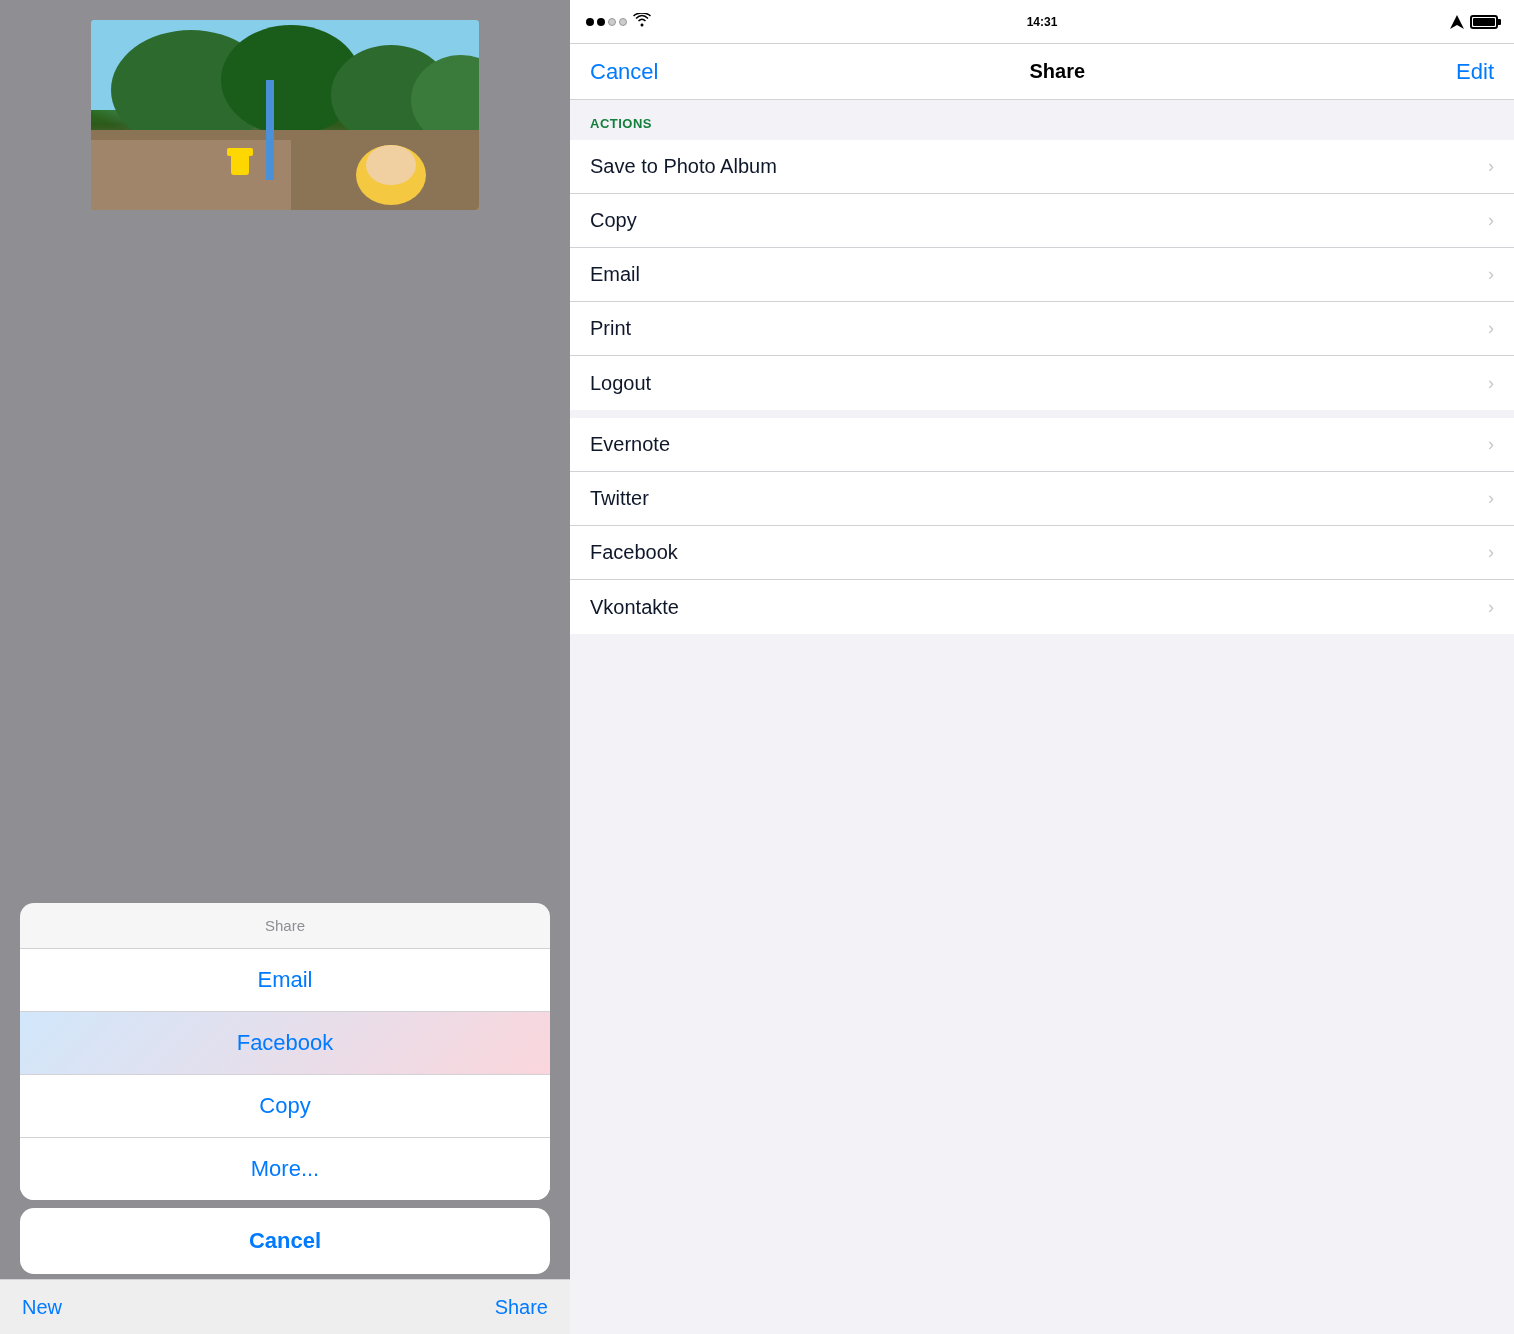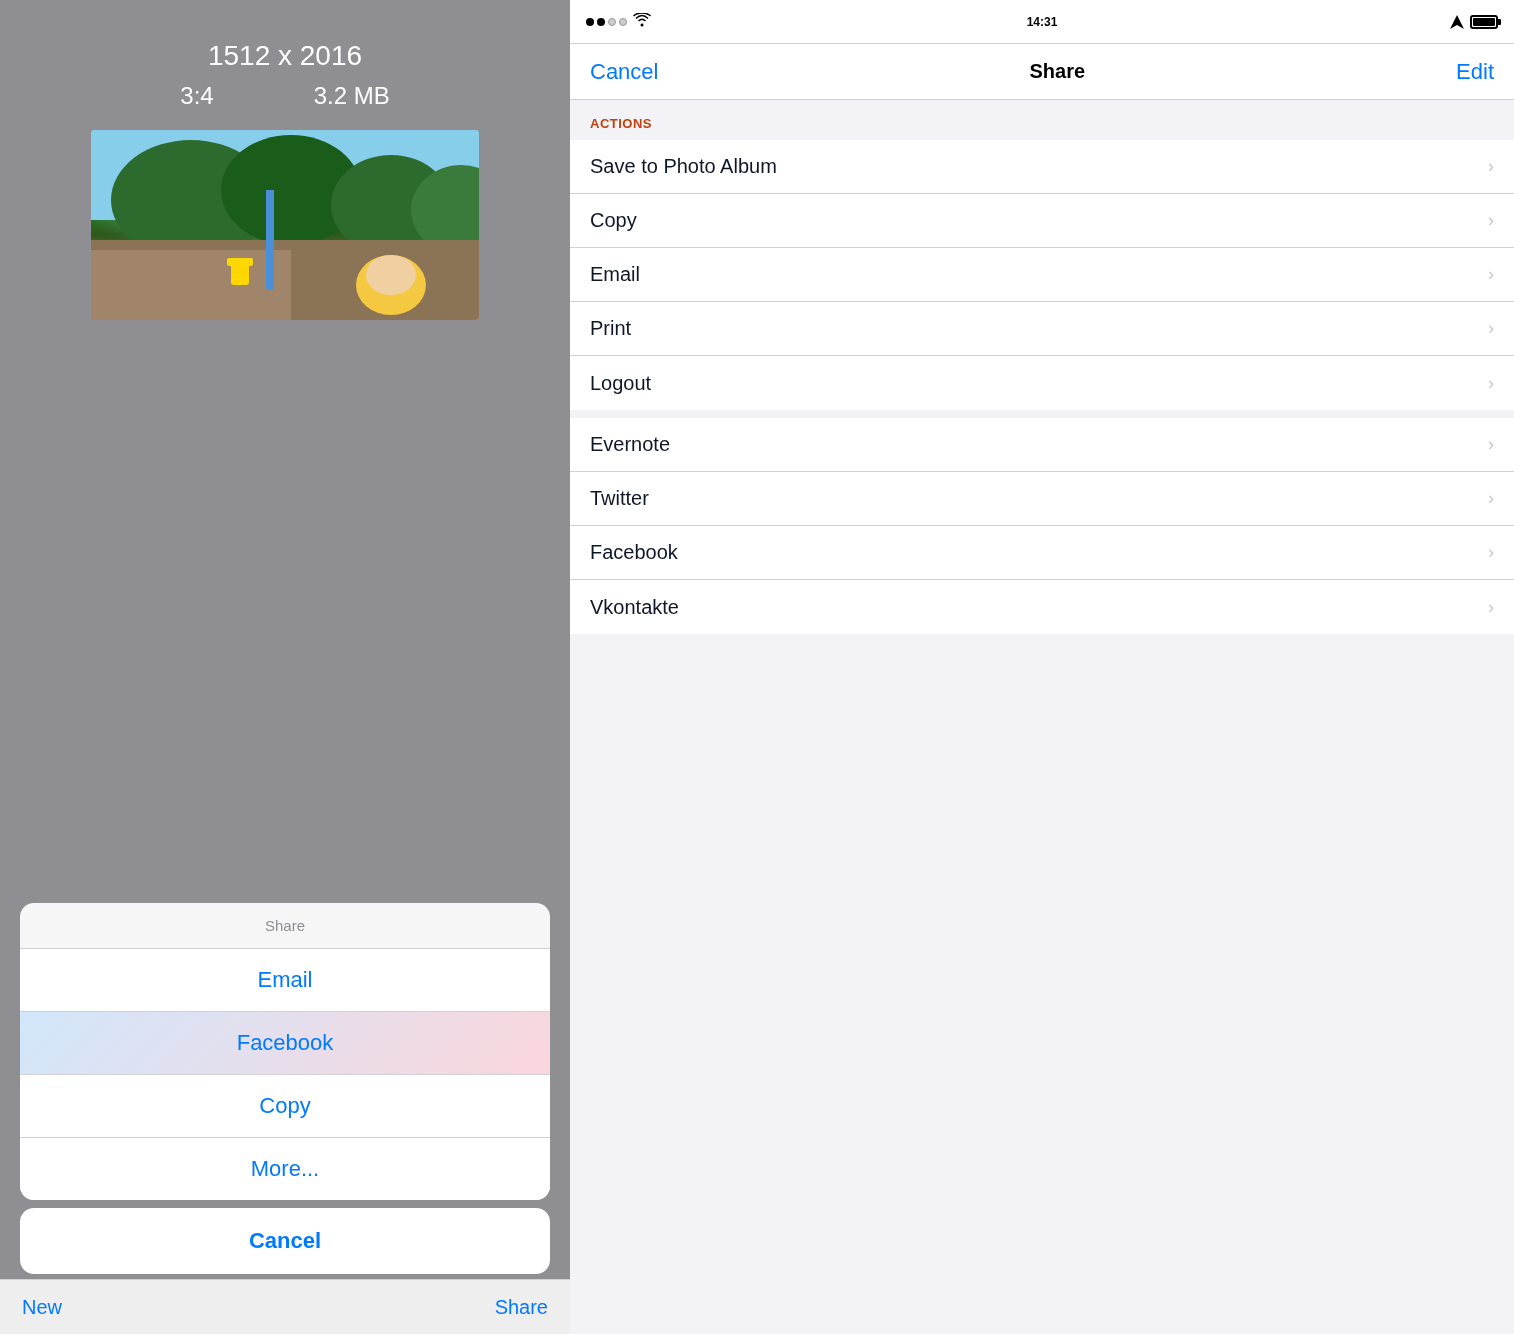--- a/index.html
+++ b/index.html
@@ -254,21 +254,21 @@
 
     
     .section-header {
       padding: 14px 20px 8px;
       background: #f2f2f7;
     }
 
     .section-header-text {
       font-size: 13px;
       font-weight: 600;
-      color: #c2410c;
+      color: #15803d;
       letter-spacing: 0.5px;
       text-transform: uppercase;
     }
 
     
     .list-section {
       background: white;
     }
 
     .list-item {
@@ -300,27 +300,20 @@
     .section-gap {
       height: 8px;
       background: #f2f2f7;
     }
   </style>
 </head>
 <body>
 
 <div class="left-panel">
 
-  <div class="image-info">
-    <div class="dimensions">1512 x 2016</div>
-    <div class="meta">
-      <span>3:4</span>
-      <span>3.2 MB</span>
-    </div>
-  </div>
 
   <div class="photo-thumb">
     <div class="photo-thumb-inner">
       
       <svg width="388" height="190" xmlns="http://www.w3.org/2000/svg">
 
         <rect width="388" height="90" fill="#87CEEB"></rect>
 
         <ellipse cx="100" cy="70" rx="80" ry="60" fill="#2d6a2d"></ellipse>
         <ellipse cx="200" cy="60" rx="70" ry="55" fill="#1a5c1a"></ellipse>

